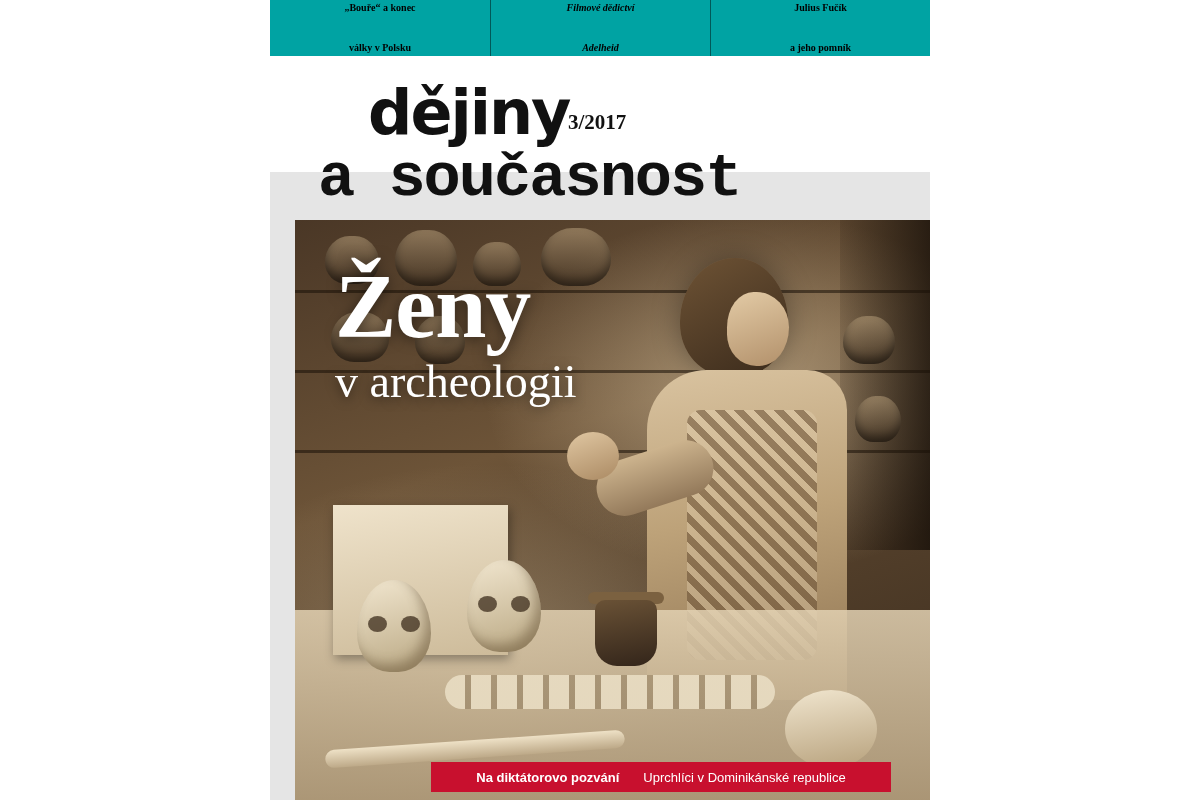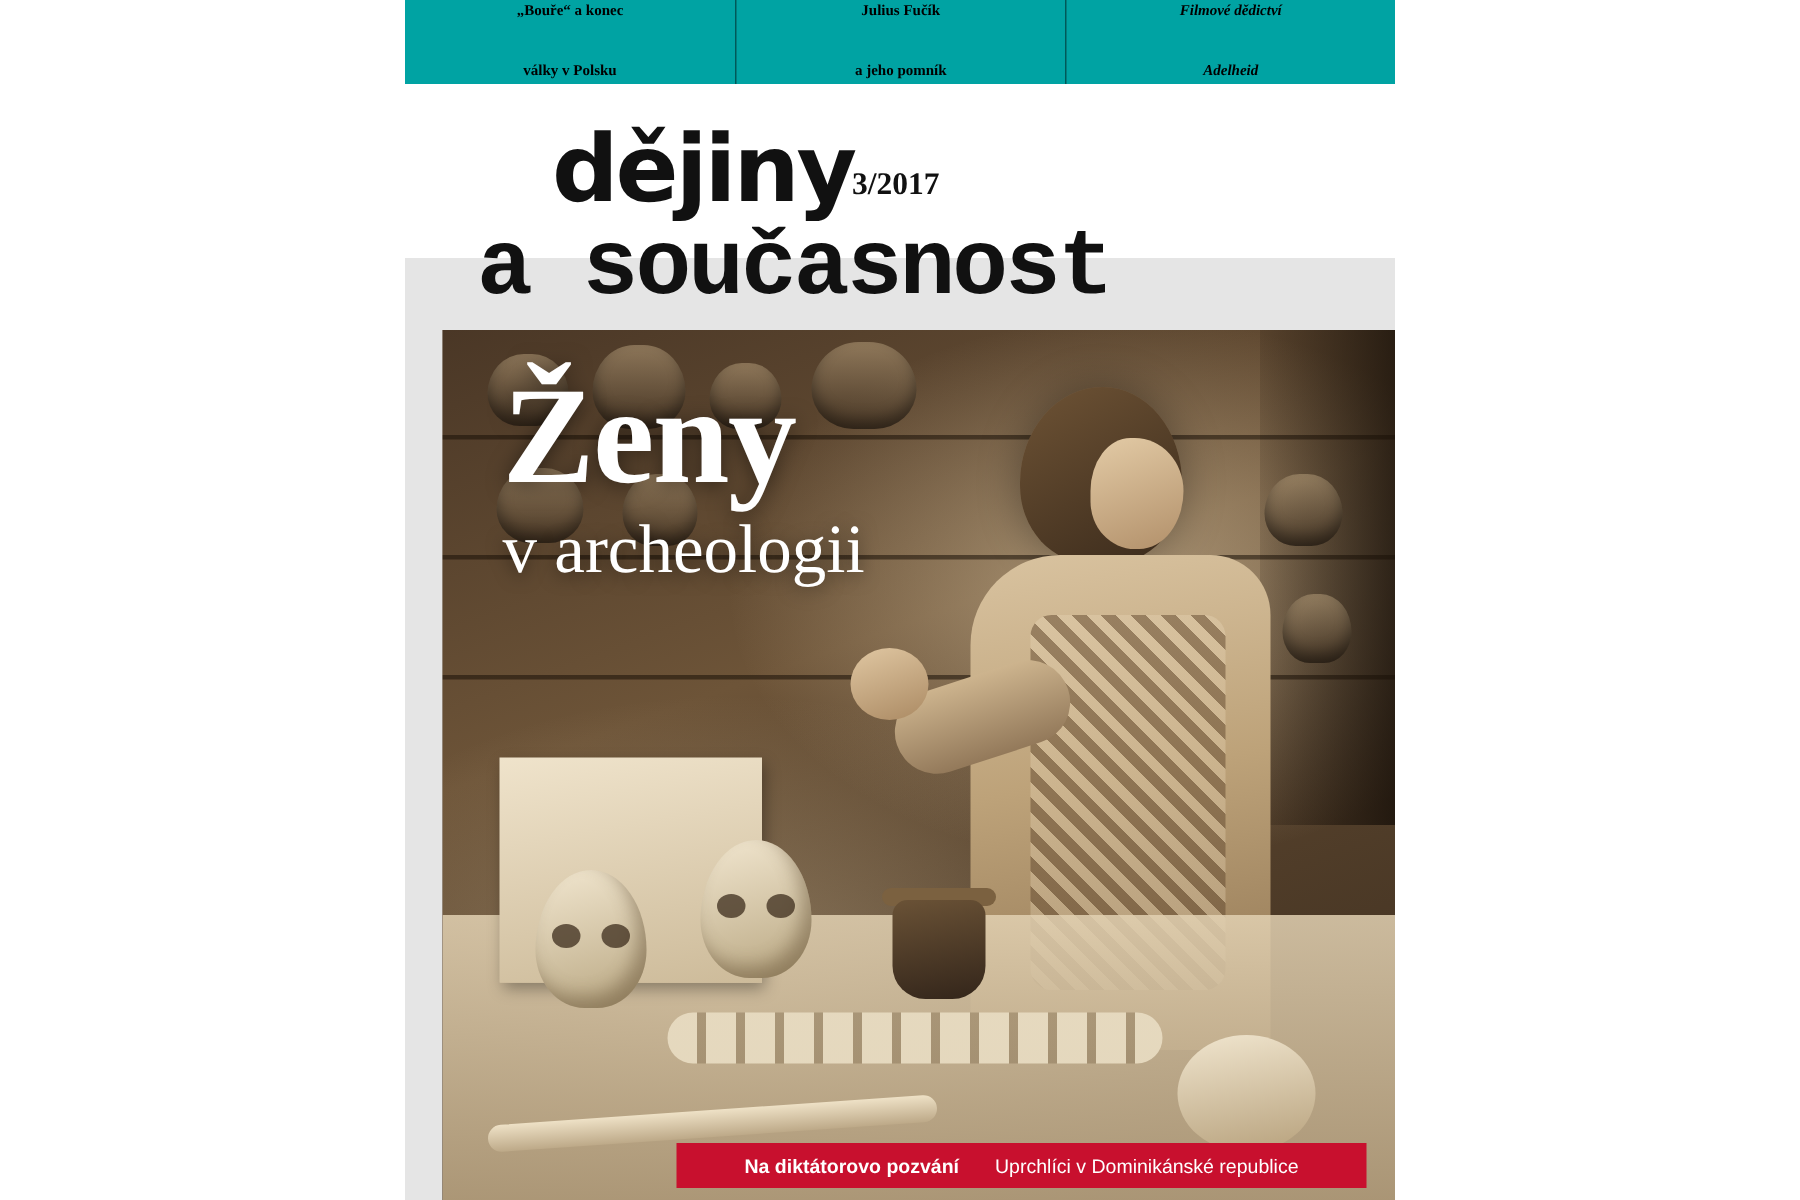--- a/index.html
+++ b/index.html
@@ -295,42 +295,42 @@
     width: 76px;
     height: 12px;
     border-radius: 6px;
     background: #7b6140;
   }
 
   
   .headline {
     position: absolute;
     left: 40px;
-    top: 24px;
+    top: 40px;
     color: #ffffff;
     font-family: "Liberation Serif", serif;
   }
   .headline .big {
     font-size: 92px;
     line-height: 92px;
     font-weight: bold;
     letter-spacing: -1px;
     text-shadow: 0 2px 14px rgba(0,0,0,0.5);
   }
   .headline .sub {
     margin-top: 6px;
     font-size: 46px;
     line-height: 48px;
     text-shadow: 0 2px 12px rgba(0,0,0,0.5);
   }
 
   
   .bottom-banner {
     position: absolute;
-    left: 156px;
+    left: 136px;
     bottom: 8px;
     width: 460px;
     height: 30px;
     background: #c8102e;
     color: #ffffff;
     display: flex;
     align-items: center;
     justify-content: center;
     gap: 24px;
     font-size: 13px;
@@ -403,27 +403,27 @@
   <div class="barcode"></div>
   <div class="barcode-label">9 770418 512001</div>
 
   <div class="cover">
 
     <div class="teaser-band">
       <div class="teaser">
         <div class="l1">„Bouře“ a konec</div>
         <div class="l2">války v Polsku</div>
       </div>
+      <div class="teaser italic">
+        <div class="l1">Filmové dědictví</div>
+        <div class="l2">Adelheid</div>
+      </div>
       <div class="teaser">
         <div class="l1">Julius Fučík</div>
         <div class="l2">a jeho pomník</div>
-      </div>
-      <div class="teaser italic">
-        <div class="l1">Filmové dědictví</div>
-        <div class="l2">Adelheid</div>
       </div>
     </div>
 
     <div class="masthead">
       <div class="masthead-line1">dějiny</div>
       <div class="issue">3/2017</div>
       <div class="masthead-line2">a současnost</div>
     </div>
 
     <div class="photo">

